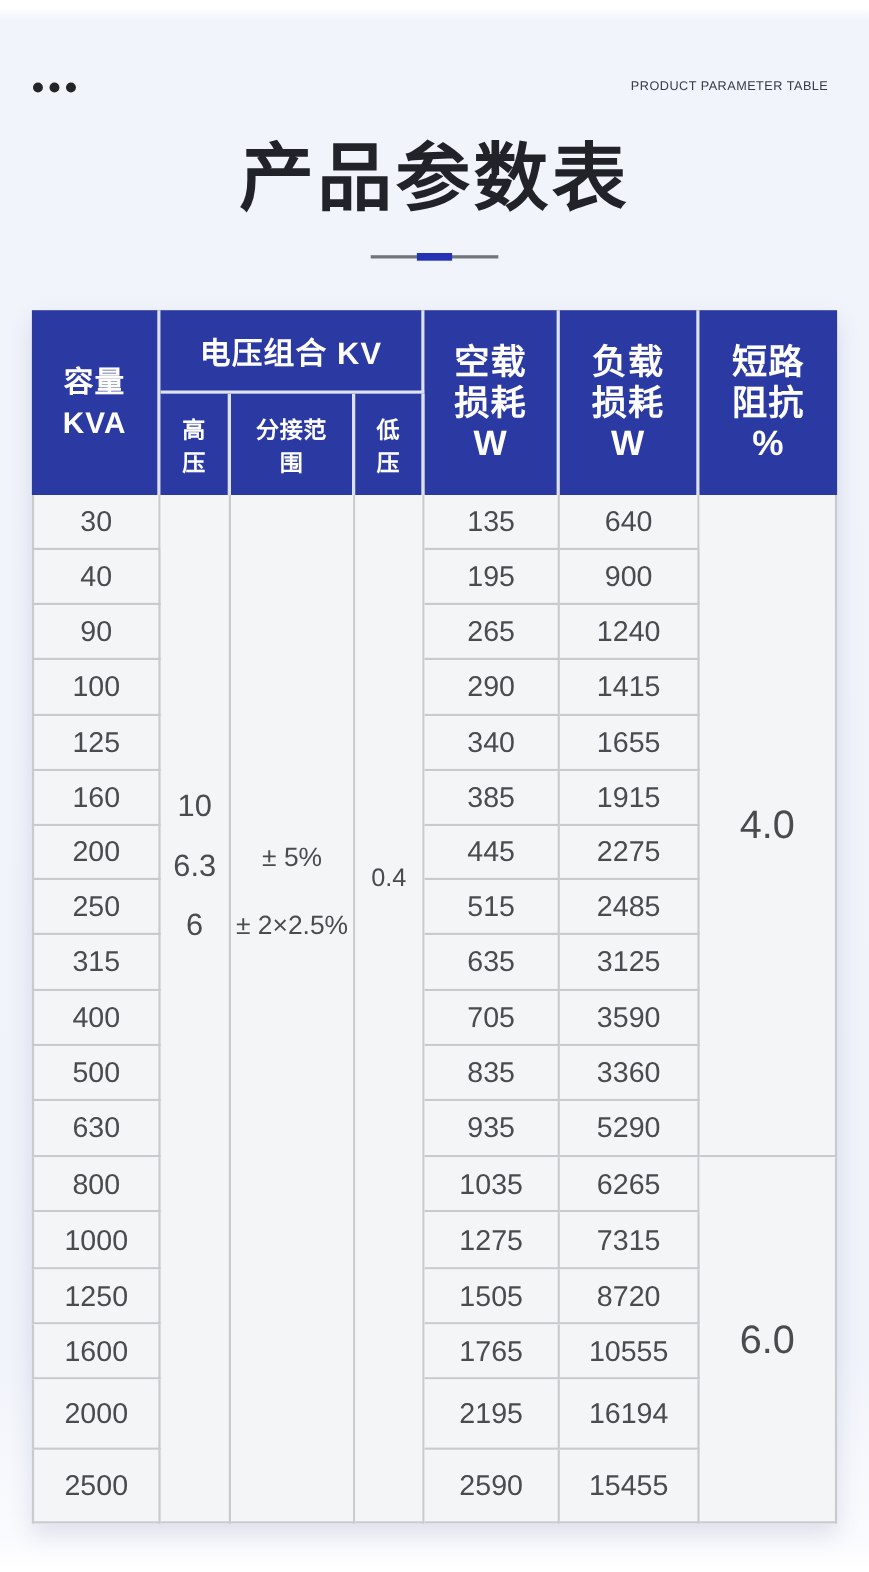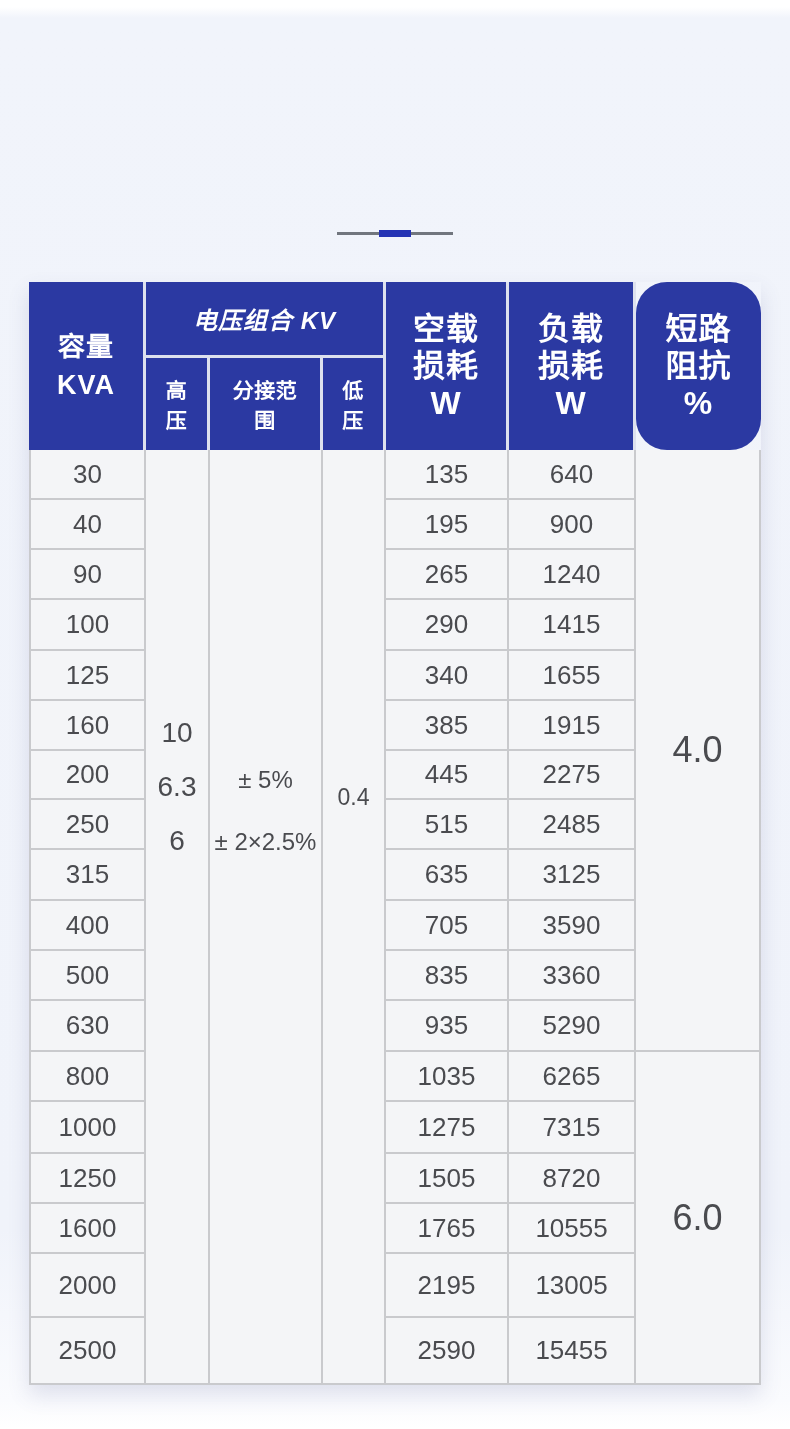--- a/index.html
+++ b/index.html
@@ -28,41 +28,50 @@
   .divider-accent{position:absolute;left:50%;top:4px;transform:translateX(-50%);
     width:32px;height:7px;background:#2433b4;}
   
   table.spec{position:absolute;top:282px;left:29px;width:732px;
     border-collapse:separate;border-spacing:0;table-layout:fixed;
     box-shadow:0 10px 20px rgba(80,90,140,.16);}
   thead tr.hr1{height:76px;}
   thead tr.hr2{height:66px;}
   thead th{background:#2b39a2;color:#ffffff;font-weight:700;text-align:center;
     vertical-align:middle;padding:16px;border-right:3px solid #dde1ee;}
-  thead tr.hr1 th:last-child{border-right:none;border-radius:31px;}
-  th.h-volt{border-bottom:3px solid #dde1ee;font-size:24px;letter-spacing:1px;font-style:italic;}
+  thead tr.hr1 th:last-child{border-right:none;}
+  th.h-volt{border-bottom:3px solid #dde1ee;font-size:28px;letter-spacing:1px;}
   th.h-cap{font-size:27px;line-height:38px;letter-spacing:1px;}
   th.h-two{font-size:32px;line-height:37px;letter-spacing:1px;}
   th.h-sub{font-size:21px;letter-spacing:.5px;}
   
   tbody td{background:#f4f5f7;border-right:2px solid #c9cacd;border-bottom:2px solid #c9cacd;
     color:#4a4b4f;font-size:26px;font-weight:400;text-align:center;vertical-align:middle;padding:0;}
   tbody td:first-child{border-left:2px solid #c9cacd;}
   td.merged{vertical-align:top;}
   .stack-hv{padding-top:256px;line-height:54px;font-size:28px;}
   .stack-tap{padding-top:299px;line-height:62px;font-size:24px;}
   .stack-lv{padding-top:322px;line-height:50px;font-size:23px;}
   td.td-imp{font-size:36px;}
 </style>
 </head>
 <body>
 
 <div class="page">
 
-
+  <header class="topbar">
+    <div class="dots">
+      <i></i>
+      <i></i>
+      <i></i>
+    </div>
+    <div class="eyebrow">PRODUCT PARAMETER TABLE</div>
+  </header>
+
+  <h1 class="title">产品参数表</h1>
 
   <div class="divider">
     <span class="divider-line"></span>
     <span class="divider-accent"></span>
   </div>
 
   <table class="spec">
     <colgroup>
       <col style="width:117px">
         <col style="width:64px">
@@ -195,21 +204,21 @@
           <td>8720</td>
         </tr>
         <tr style="height: 50px;">
           <td class="td-kva">1600</td>
           <td>1765</td>
           <td>10555</td>
         </tr>
         <tr style="height: 64px;">
           <td class="td-kva">2000</td>
           <td>2195</td>
-          <td>13005</td>
+          <td>16194</td>
         </tr>
         <tr style="height: 67px;">
           <td class="td-kva">2500</td>
           <td>2590</td>
           <td>15455</td>
         </tr>
       </tbody>
   </table>
 
 </div>

